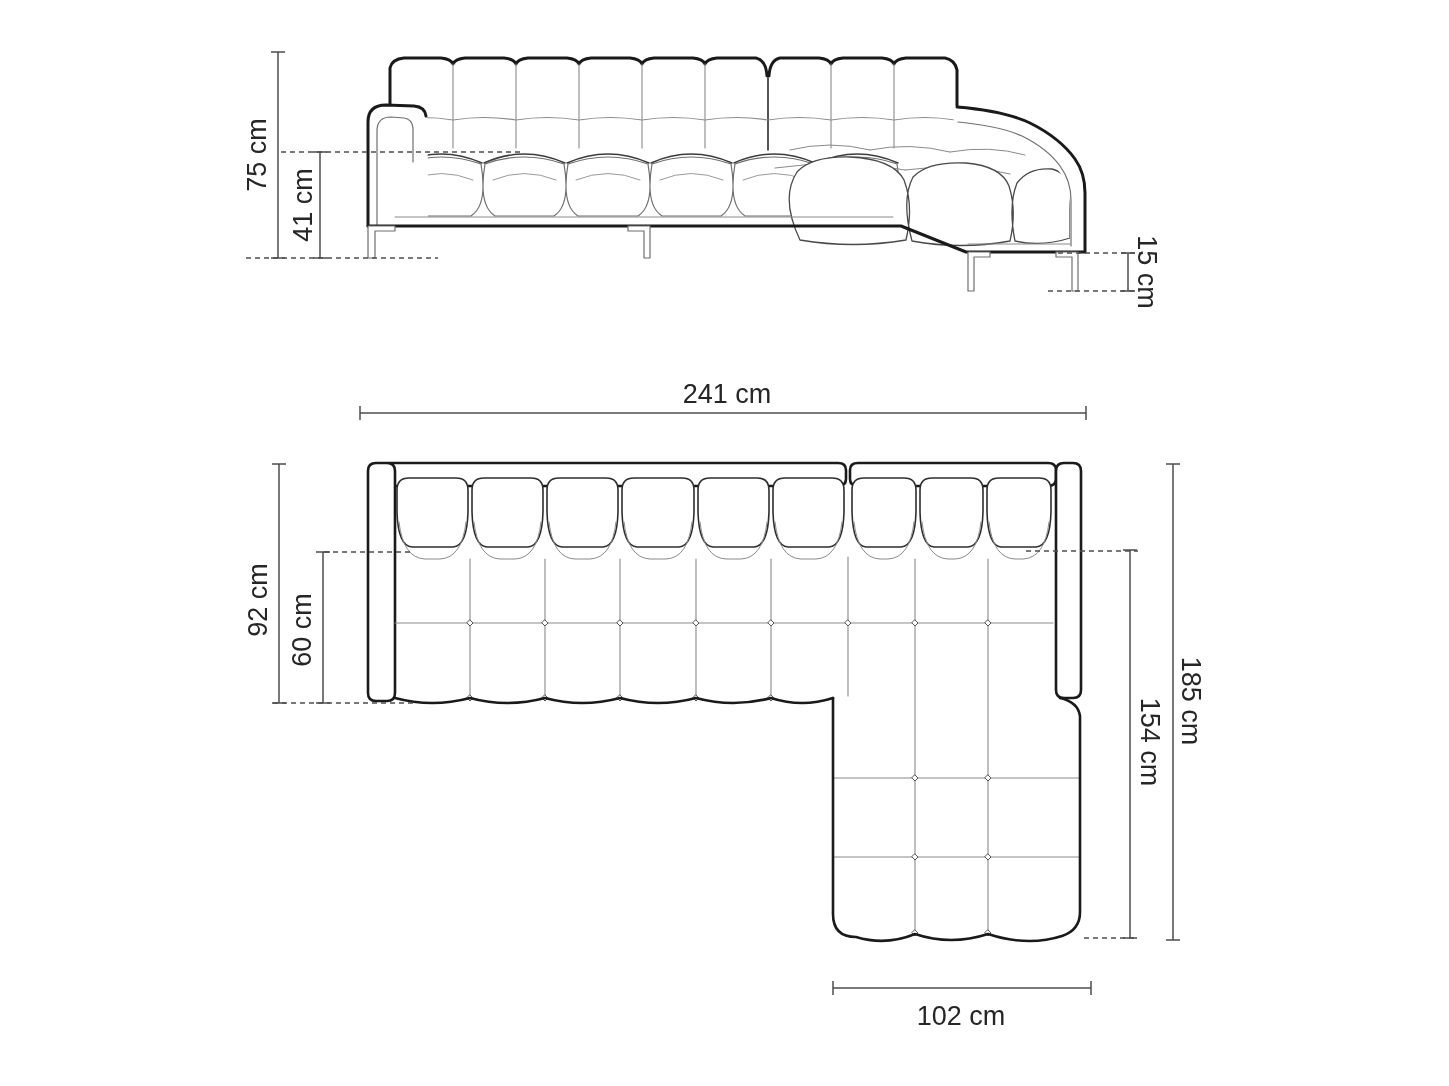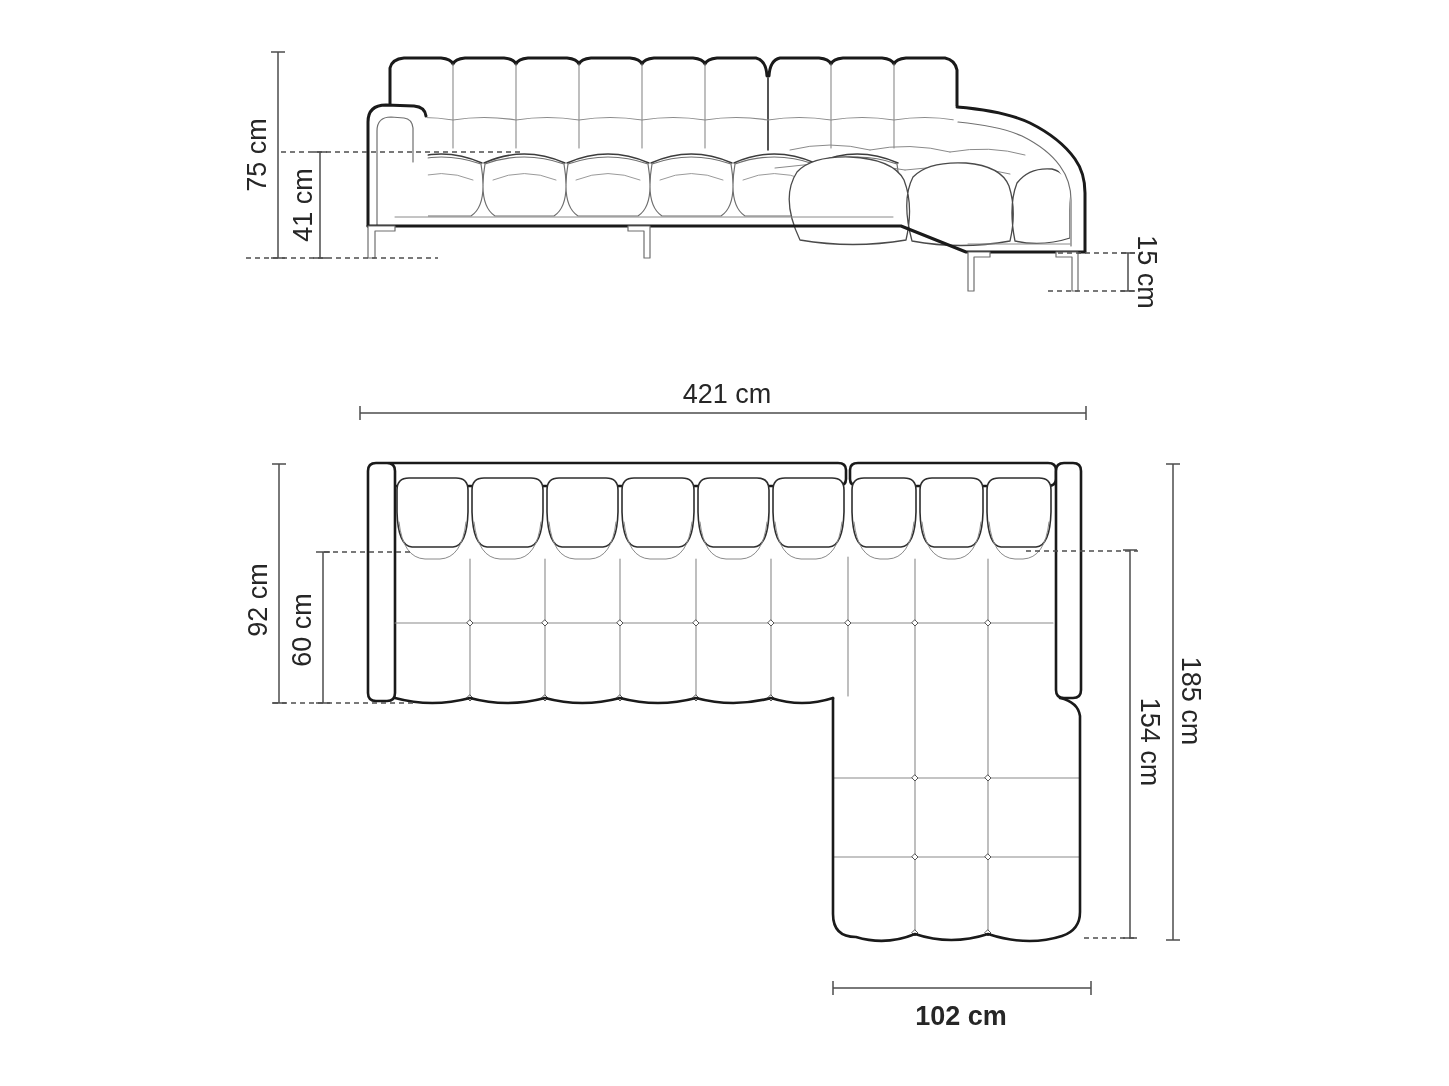--- a/index.html
+++ b/index.html
@@ -139,19 +139,19 @@
     <path d="M273,703 L413,703"></path>
     <path d="M1026,551 L1138,551"></path>
     <path d="M1084,938 L1138,938"></path>
   </g>
 </svg>
 
   <div class="lbl ccw" style="left:257px;top:155px;">75 cm</div>
   <div class="lbl ccw" style="left:303px;top:205px;">41 cm</div>
   <div class="lbl cw" style="left:1146px;top:272px;">15 cm</div>
 
-  <div class="lbl" style="left:727px;top:394px;">421 cm</div>
+  <div class="lbl" style="left:727px;top:394px;">241 cm</div>
   <div class="lbl ccw" style="left:258px;top:600px;">92 cm</div>
   <div class="lbl ccw" style="left:302px;top:630px;">60 cm</div>
   <div class="lbl cw" style="left:1190px;top:701px;">185 cm</div>
   <div class="lbl cw" style="left:1149px;top:742px;">154 cm</div>
-  <div class="lbl" style="left:961px;top:1016px;font-weight:bold;">102 cm</div>
+  <div class="lbl" style="left:961px;top:1016px;">102 cm</div>
 </div>
 
 </body></html>

